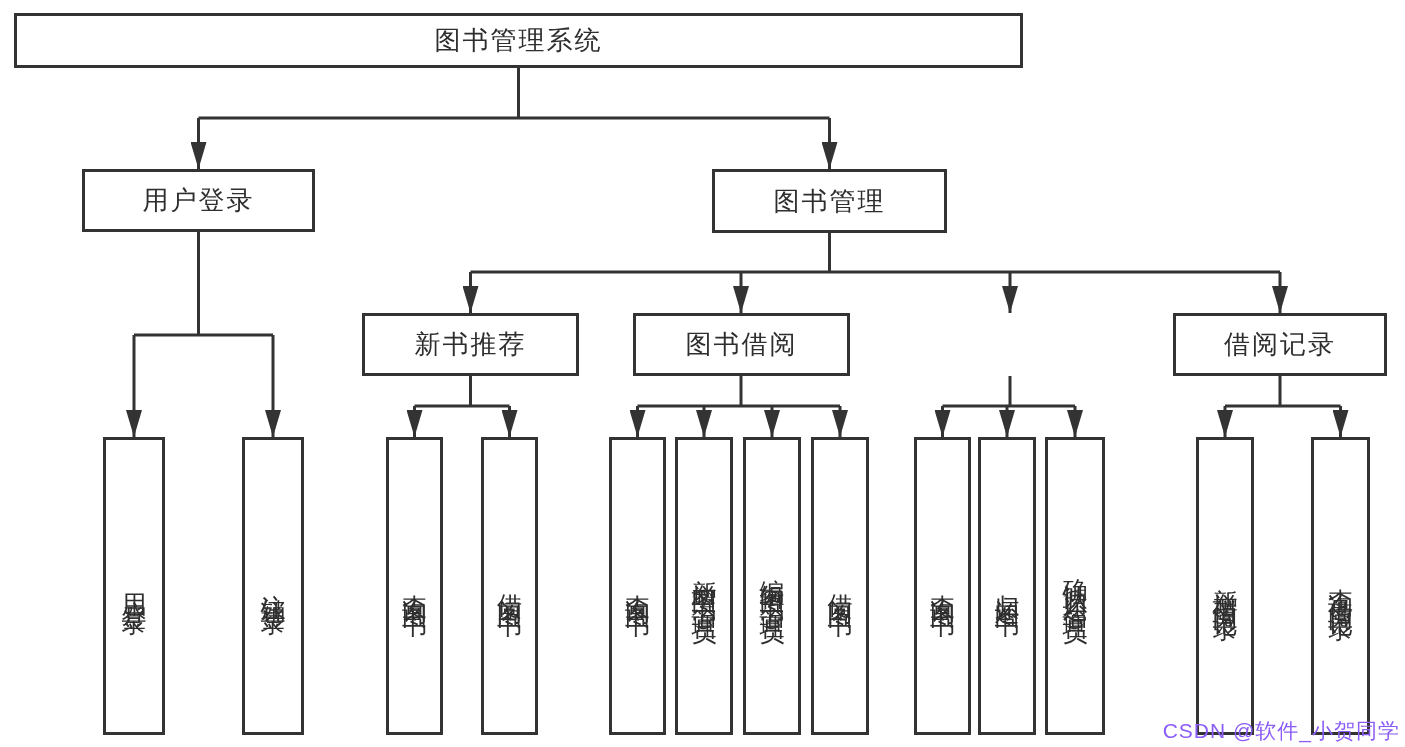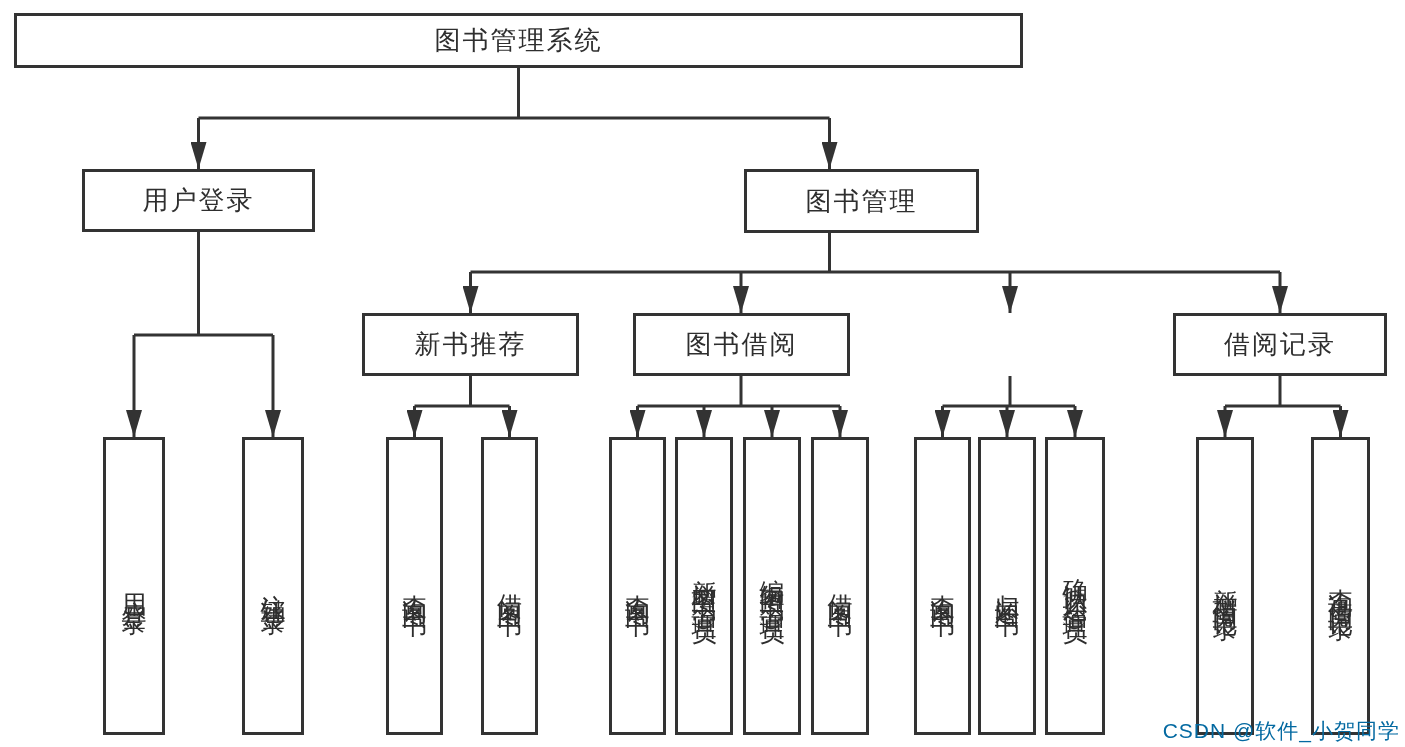--- a/index.html
+++ b/index.html
@@ -36,21 +36,21 @@
     line-height: 1;
     color: #2e2e2e;
     white-space: nowrap;
   }
   .watermark {
     position: absolute;
     right: 5px;
     bottom: 2px;
     font-size: 21px;
     letter-spacing: 1px;
-    color: #0369a1;
+    color: #8b5cf6;
   }
 </style>
 </head>
 <body>
 
 <div class="canvas">
 
   <svg class="connectors" viewBox="0 0 1405 747" xmlns="http://www.w3.org/2000/svg">
     <defs>
       <marker id="arrowhead" viewBox="0 0 27 16" refX="27" refY="8" markerWidth="27" markerHeight="16" orient="auto" markerUnits="userSpaceOnUse">
@@ -108,21 +108,21 @@
     </g>
   </svg>
 
   <div class="node hnode" style="left:14px; top:13px; width:1009px; height:55px;">
     <span>图书管理系统</span>
   </div>
 
   <div class="node hnode" style="left:82px; top:169px; width:233px; height:63px;">
     <span>用户登录</span>
   </div>
-  <div class="node hnode" style="left:744px; top:169px; width:235px; height:64px;">
+  <div class="node hnode" style="left:712px; top:169px; width:235px; height:64px;">
     <span>图书管理</span>
   </div>
 
   <div class="node hnode" style="left:633px; top:313px; width:217px; height:63px;">
     <span>图书借阅</span>
   </div>
   <div class="node hnode" style="left:362px; top:313px; width:217px; height:63px;">
     <span>新书推荐</span>
   </div>
   <div class="node hnode" style="left:1173px; top:313px; width:214px; height:63px;align-items:center;">

